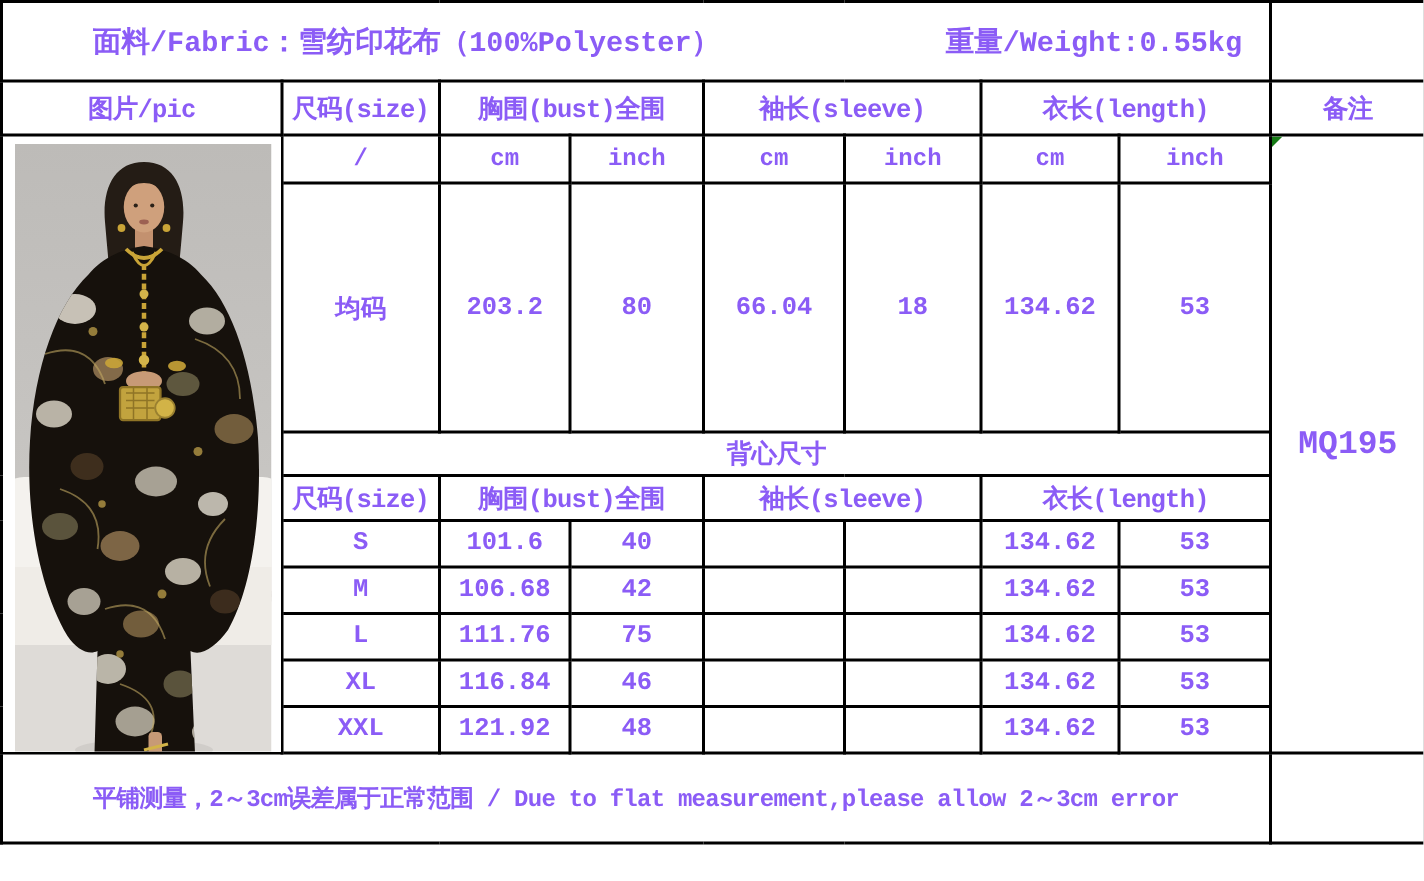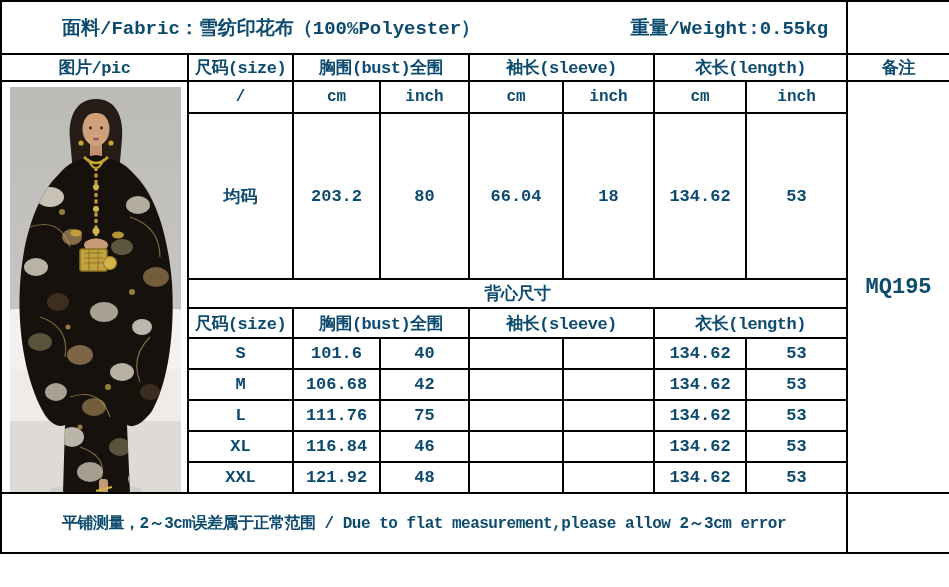--- a/index.html
+++ b/index.html
@@ -1,40 +1,40 @@
 <!DOCTYPE html>
 <html><head>
 <meta charset="utf-8">
 <style>
   html,body{margin:0;padding:0;background:#ffffff;}
   .sheet-wrap{width:949px;height:587px;background:#ffffff;position:relative;overflow:hidden;
-    font-family:"Liberation Mono","DejaVu Sans Mono",monospace;font-weight:700;color:#0c4a6e;}
+    font-family:"Liberation Mono","DejaVu Sans Mono",monospace;font-weight:700;color:#8b5cf6;}
   table.sheet{width:949px;border-collapse:collapse;table-layout:fixed;background:#fff;}
   table.sheet td{border:2px solid #000;text-align:center;vertical-align:middle;padding:0;overflow:hidden;}
   
   tr.r-fabric{height:53px;}
-  tr.r-head{height:27px;}
+  tr.r-head{height:36px;}
   tr.r-units{height:32px;}
   tr.r-main{height:166px;}
   tr.r-section{height:29px;margin-left:38px;}
   tr.r-subhead{height:30px;}
   tr.r-size{height:31px;}
   tr.r-foot{height:60px;}
   
   .t-fabric{font-size:19px;}
   .t-hdr{font-size:17px;letter-spacing:-0.5px;}
   .t-unit{font-size:16px;}
   .t-num{font-size:17px;margin-left:8px;}
   .t-notes{font-size:22px;}
   .t-foot{font-size:16px;letter-spacing:-0.5px;}
   .fabric-inner{display:flex;justify-content:space-between;align-items:center;height:100%;
     padding:0 18px 0 60px;box-sizing:border-box;}
   .foot-inner{display:flex;justify-content:center;align-items:center;height:100%;}
   td.pic-cell{position:relative;background:#fff;}
-  td.notes-cell{position:relative;border-radius:24px;}
+  td.notes-cell{position:relative;}
   .err-tri{position:absolute;top:0;left:0;width:0;height:0;
     border-top:7px solid #157a15;border-right:7px solid transparent;}
   .photo{position:absolute;left:8px;top:5px;width:171px;height:420px;display:block;}
 </style>
 </head>
 <body>
 
 <div class="sheet-wrap">
 <table class="sheet">
   <colgroup>

